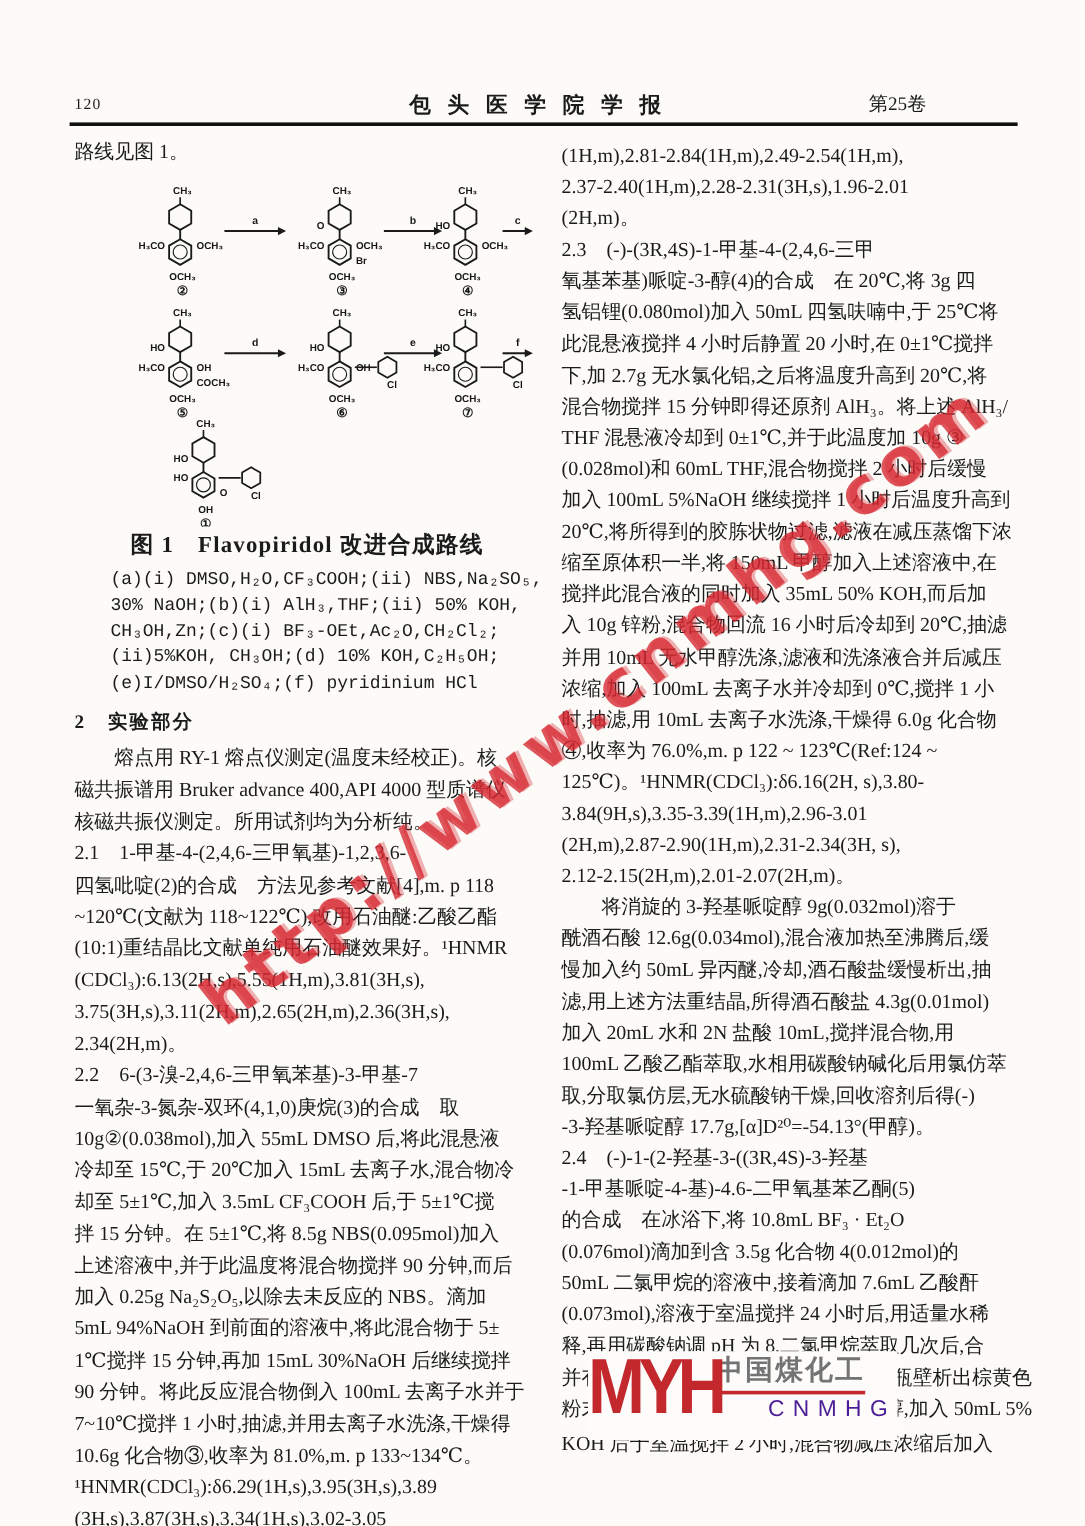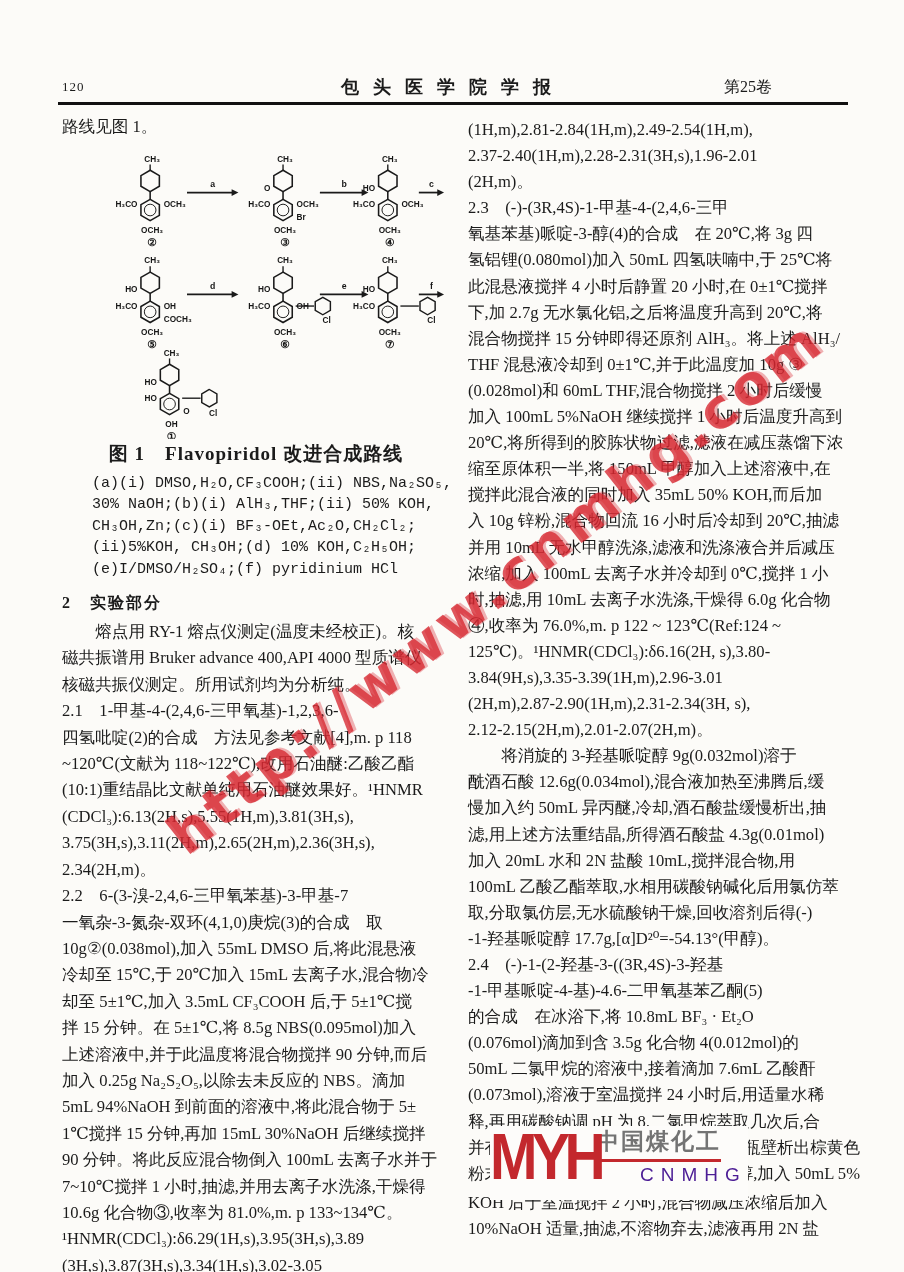--- a/index.html
+++ b/index.html
@@ -250,42 +250,41 @@
         <div class="tline">3.84(9H,s),3.35-3.39(1H,m),2.96-3.01</div>
         <div class="tline">(2H,m),2.87-2.90(1H,m),2.31-2.34(3H, s),</div>
         <div class="tline">2.12-2.15(2H,m),2.01-2.07(2H,m)。</div>
         <div class="tline">　　将消旋的 3-羟基哌啶醇 9g(0.032mol)溶于</div>
         <div class="tline">酰酒石酸 12.6g(0.034mol),混合液加热至沸腾后,缓</div>
         <div class="tline">慢加入约 50mL 异丙醚,冷却,酒石酸盐缓慢析出,抽</div>
         <div class="tline">滤,用上述方法重结晶,所得酒石酸盐 4.3g(0.01mol)</div>
         <div class="tline">加入 20mL 水和 2N 盐酸 10mL,搅拌混合物,用</div>
         <div class="tline">100mL 乙酸乙酯萃取,水相用碳酸钠碱化后用氯仿萃</div>
         <div class="tline">取,分取氯仿层,无水硫酸钠干燥,回收溶剂后得(-)</div>
-        <div class="tline">-1-羟基哌啶醇 17.7g,[α]D²⁰=-54.13°(甲醇)。</div>
+        <div class="tline">-3-羟基哌啶醇 17.7g,[α]D²⁰=-54.13°(甲醇)。</div>
         <div class="tline">2.4　(-)-1-(2-羟基-3-((3R,4S)-3-羟基</div>
         <div class="tline">-1-甲基哌啶-4-基)-4.6-二甲氧基苯乙酮(5)</div>
         <div class="tline">的合成　在冰浴下,将 10.8mL BF₃ · Et₂O</div>
         <div class="tline">(0.076mol)滴加到含 3.5g 化合物 4(0.012mol)的</div>
         <div class="tline">50mL 二氯甲烷的溶液中,接着滴加 7.6mL 乙酸酐</div>
         <div class="tline">(0.073mol),溶液于室温搅拌 24 小时后,用适量水稀</div>
         <div class="tline">释,再用碳酸钠调 pH 为 8,二氯甲烷萃取几次后,合</div>
       </div>
     <div class="split-line">
       <span>并有</span>
       <span class="gap"></span>
       <span>,于瓶壁析出棕黄色</span>
     </div>
     <div class="split-line">
       <span>粉末</span>
       <span class="gap"></span>
       <span>醇,加入 50mL 5%</span>
     </div>
     <div class="body-lines">
         <div class="tline">KOH 后于室温搅拌 2 小时,混合物减压浓缩后加入</div>
-        <div class="tline">10%NaOH 适量,抽滤,不溶物弃去,滤液再用 2N 盐</div>
       </div>
   </div>
 
   <div class="watermark">http://www.cnmhg.com</div>
 
   <div class="logo">
     <div class="logo-glyph">MYH</div>
     <div class="logo-right">
       <span class="logo-cn">中国煤化工</span>
       <div class="logo-en">CNMHG</div>

